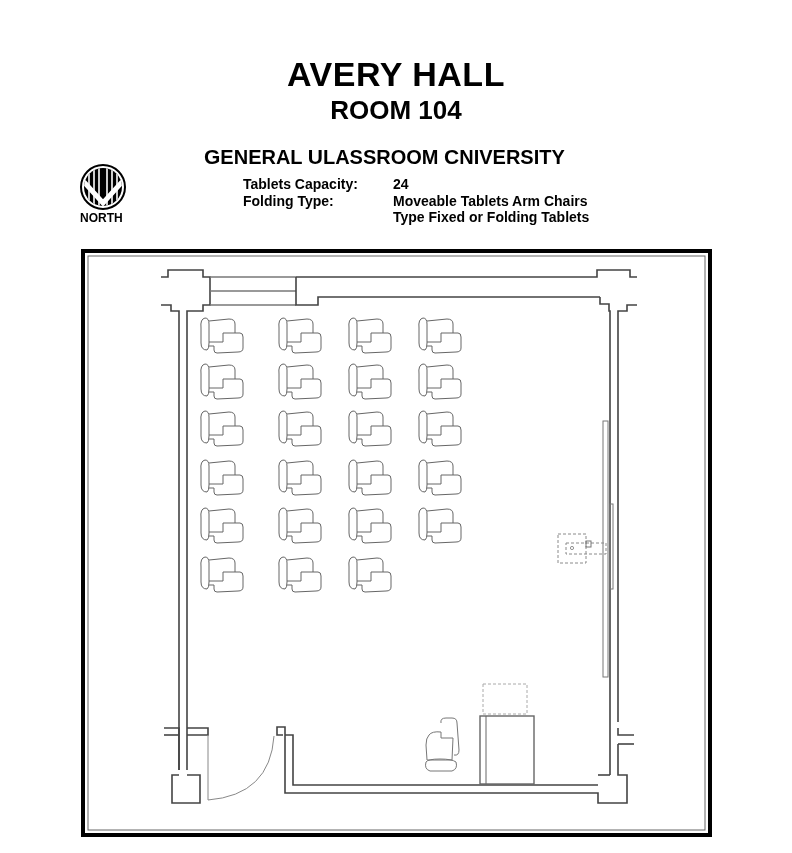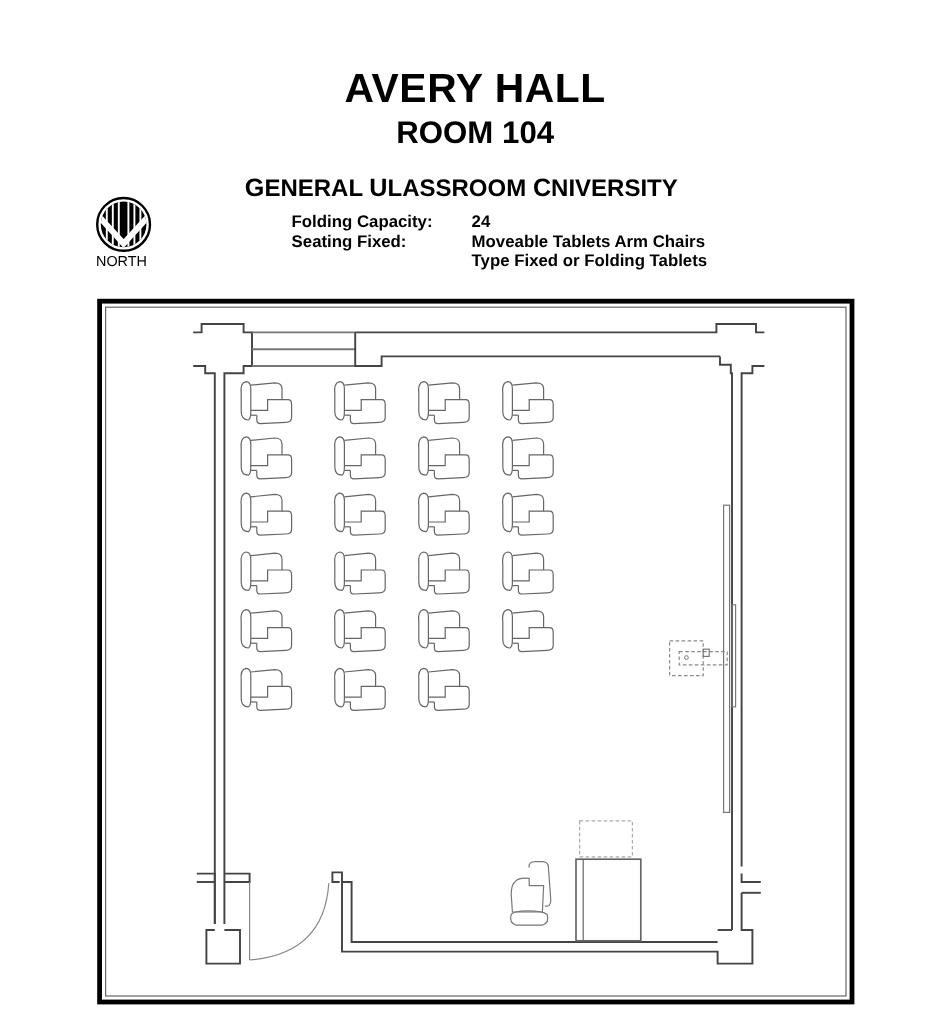--- a/index.html
+++ b/index.html
@@ -9,34 +9,34 @@
   #room { top: 95px; font-size: 26px; }
   #classroom-type { position: absolute; top: 145px; left: 204px; font-weight: bold; font-size: 21px; }
   #classroom-type .sc { font-size: 20px; }
   .info { position: absolute; font-weight: bold; font-size: 14px; line-height: 16px; }
   #cap-label { left: 243px; top: 176px; }
   #cap-value { left: 393px; top: 176px; text-align: center; }
   #type-label { left: 243px; top: 193px; }
   #type-value { left: 393px; top: 193px; }
   #type-value2 { left: 393px; top: 209px; }
   #north { position: absolute; left: 77px; top: 163px; width: 52px; }
-  #north-label { position: absolute; left: 80px; top: 211px; font-weight: normal; font-size: 12px; }
+  #north-label { position: absolute; left: 80px; top: 211px; font-weight: bold; font-size: 12px; }
   #plan { position: absolute; left: 0; top: 0; }
 </style>
 </head>
 <body>
 
 <div class="title" id="building">AVERY HALL</div>
 <div class="title" id="room">ROOM 104</div>
 
 <div id="classroom-type"><span>G</span><span class="sc">ENERAL </span><span>U</span><span class="sc">LASSROOM </span><span>C</span><span class="sc">NIVERSITY</span></div>
 
-<div class="info" id="cap-label">Folding Capacity:</div>
+<div class="info" id="cap-label">Tablets Capacity:</div>
 <div class="info" id="cap-value">24</div>
-<div class="info" id="type-label">Seating Fixed:</div>
+<div class="info" id="type-label">Folding Type:</div>
 <div class="info" id="type-value">Moveable Tablets Arm Chairs</div>
 <div class="info" id="type-value2">Type Fixed or Folding Tablets</div>
 
 <svg id="north" width="52" height="48" viewBox="0 0 52 48">
   <defs>
     <clipPath id="nc">
         <circle cx="26" cy="24" r="19"></circle>
       </clipPath>
   </defs>
   <circle cx="26" cy="24" r="22" fill="#fff" stroke="#000" stroke-width="2"></circle>

